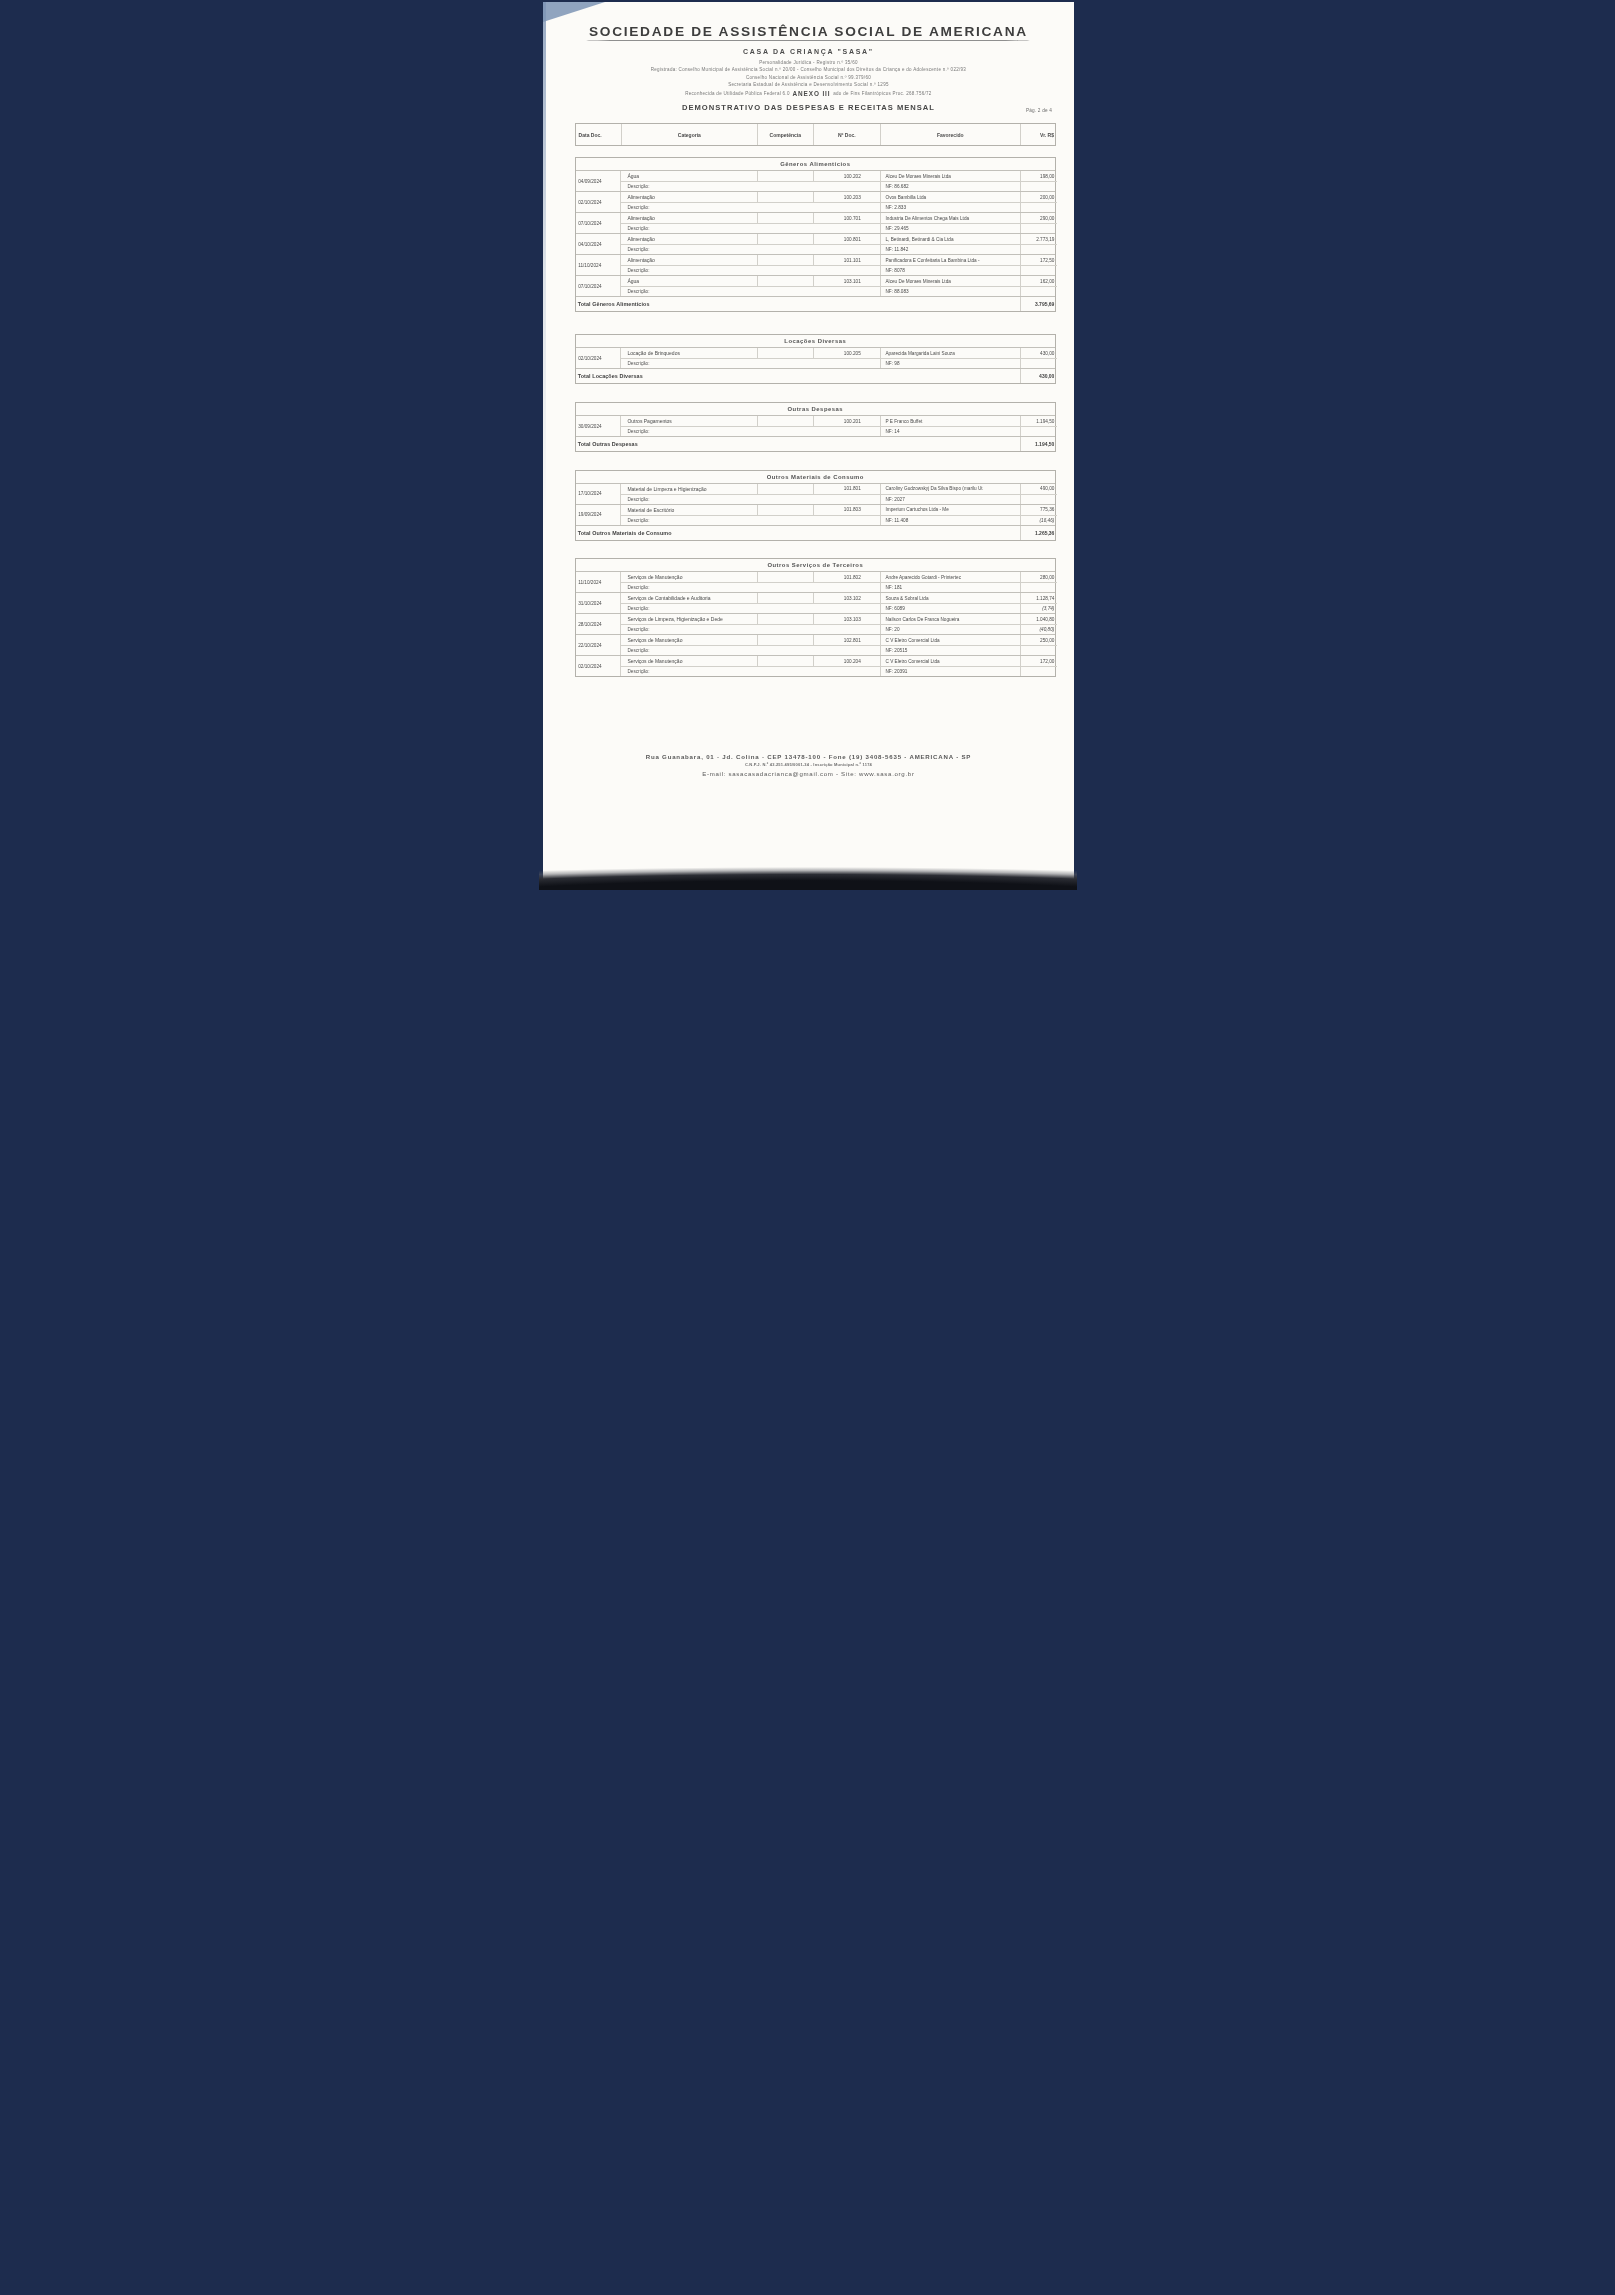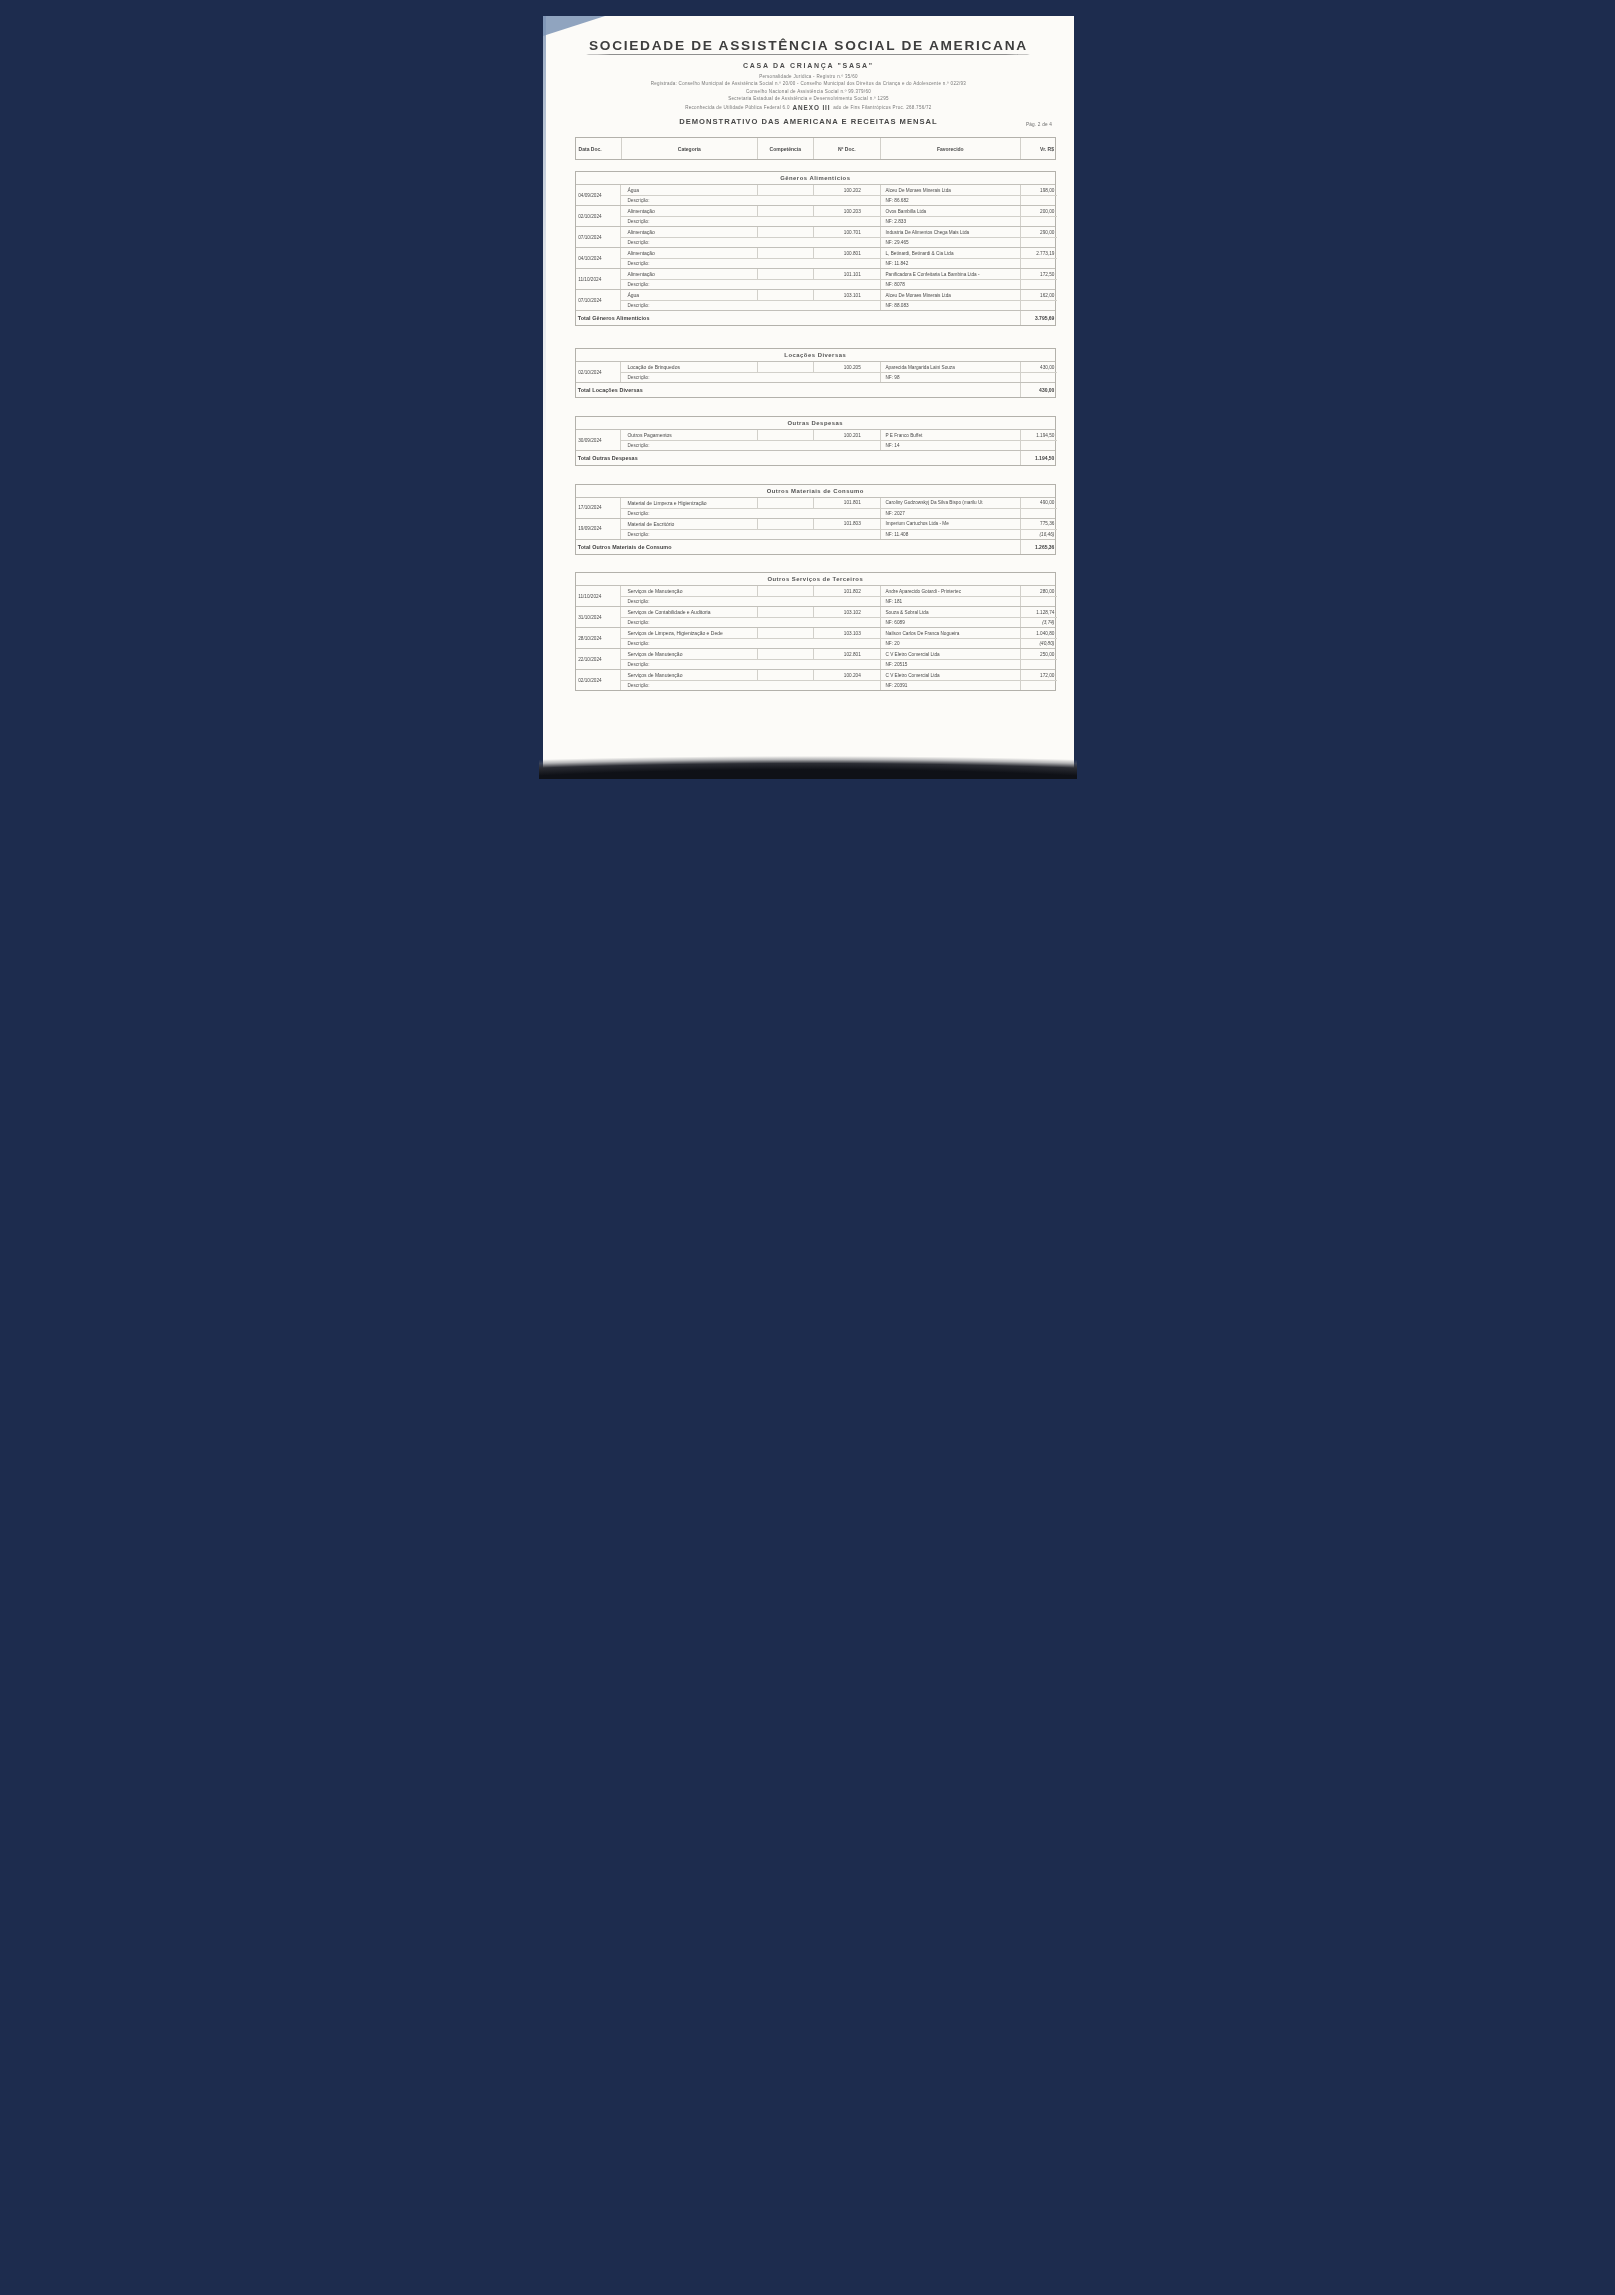--- a/index.html
+++ b/index.html
@@ -1,21 +1,21 @@
 <!DOCTYPE html>
 <html style="--ink: #4a4a4a; --line: #c2c0ba; --paper: #fcfbf8; --scan-bg: #1d2c4e; --corner-blue: #7d94b5;font-size:7.6px"><head>
 <meta charset="utf-8">
 <style>
   :root{
     --ink:#4a4a4a; --ink-light:#6f6f6f; --line:#c2c0ba; --line-soft:#d2d0ca;
     --paper:#fcfbf8; --scan-bg:#1d2c4e; --corner-blue:#7d94b5;
   }
   html,body{margin:0;padding:0;background:var(--scan-bg);}
   body{font-family:"Liberation Sans", sans-serif; -webkit-font-smoothing:antialiased;}
-  .scan{position:relative;width:538px;height:765px;margin:14px auto;background:var(--scan-bg);overflow:hidden;}
+  .scan{position:relative;width:538px;height:890px;margin:0 auto;background:var(--scan-bg);overflow:hidden;}
   .paper{position:absolute;left:4.3px;top:1.9px;right:2.4px;bottom:0;background:var(--paper);color:var(--ink);}
   .corner-tri{position:absolute;left:4.3px;top:1.9px;width:0;height:0;
     border-top:20px solid var(--corner-blue);border-right:62px solid transparent;opacity:.85;}
   .left-sliver{position:absolute;left:4.3px;top:1.9px;bottom:0;width:3.3px;
     background:linear-gradient(to bottom, rgba(125,148,181,.8), rgba(125,148,181,.25) 30%, rgba(0,0,0,0) 60%);}
   .bottom-shadow{position:absolute;left:0;right:0;bottom:0;height:34px;pointer-events:none;
     background:radial-gradient(140% 130% at 50% 140%, #0f1117 52%, #2b2d34 66%, rgba(92,94,102,.45) 75%, rgba(0,0,0,0) 83%);}
   
   .org-title{margin:22px 4.7px 0;text-align:center;font-size:13.7px;font-weight:bold;color:#3e3e3e;
     letter-spacing:1.7px;white-space:nowrap;}
@@ -81,21 +81,21 @@
       <div>Registrada: Conselho Municipal de Assistência Social n.º 20/00 - Conselho Municipal dos Direitos da Criança e do Adolescente n.º 022/93</div>
       <div>Conselho Nacional de Assistência Social n.º 99.379/60</div>
       <div>Secretaria Estadual de Assistência e Desenvolvimento Social n.º 1295</div>
       <div class="recog-row">
         <span class="recog-left">Reconhecida de Utilidade Pública Federal 6.0</span><span class="annex">ANEXO III</span><span class="recog-right">ado de Fins Filantrópicos Proc. 268.756/72</span>
       </div>
     </div>
 
     <div class="pag">Pág. 2 de 4</div>
 
-    <h3 class="report-title">DEMONSTRATIVO DAS AMERICANA E RECEITAS MENSAL</h3>
+    <h3 class="report-title">DEMONSTRATIVO DAS DESPESAS E RECEITAS MENSAL</h3>
 
     <div class="cols-header tbl">
       <div class="ch-date">Data Doc.</div>
       <div class="ch-cat">Categoria</div>
       <div class="ch-comp">Competência</div>
       <div class="ch-doc">Nº Doc.</div>
       <div class="ch-fav">Favorecido</div>
       <div class="ch-val">Vr. R$</div>
     </div>
 

